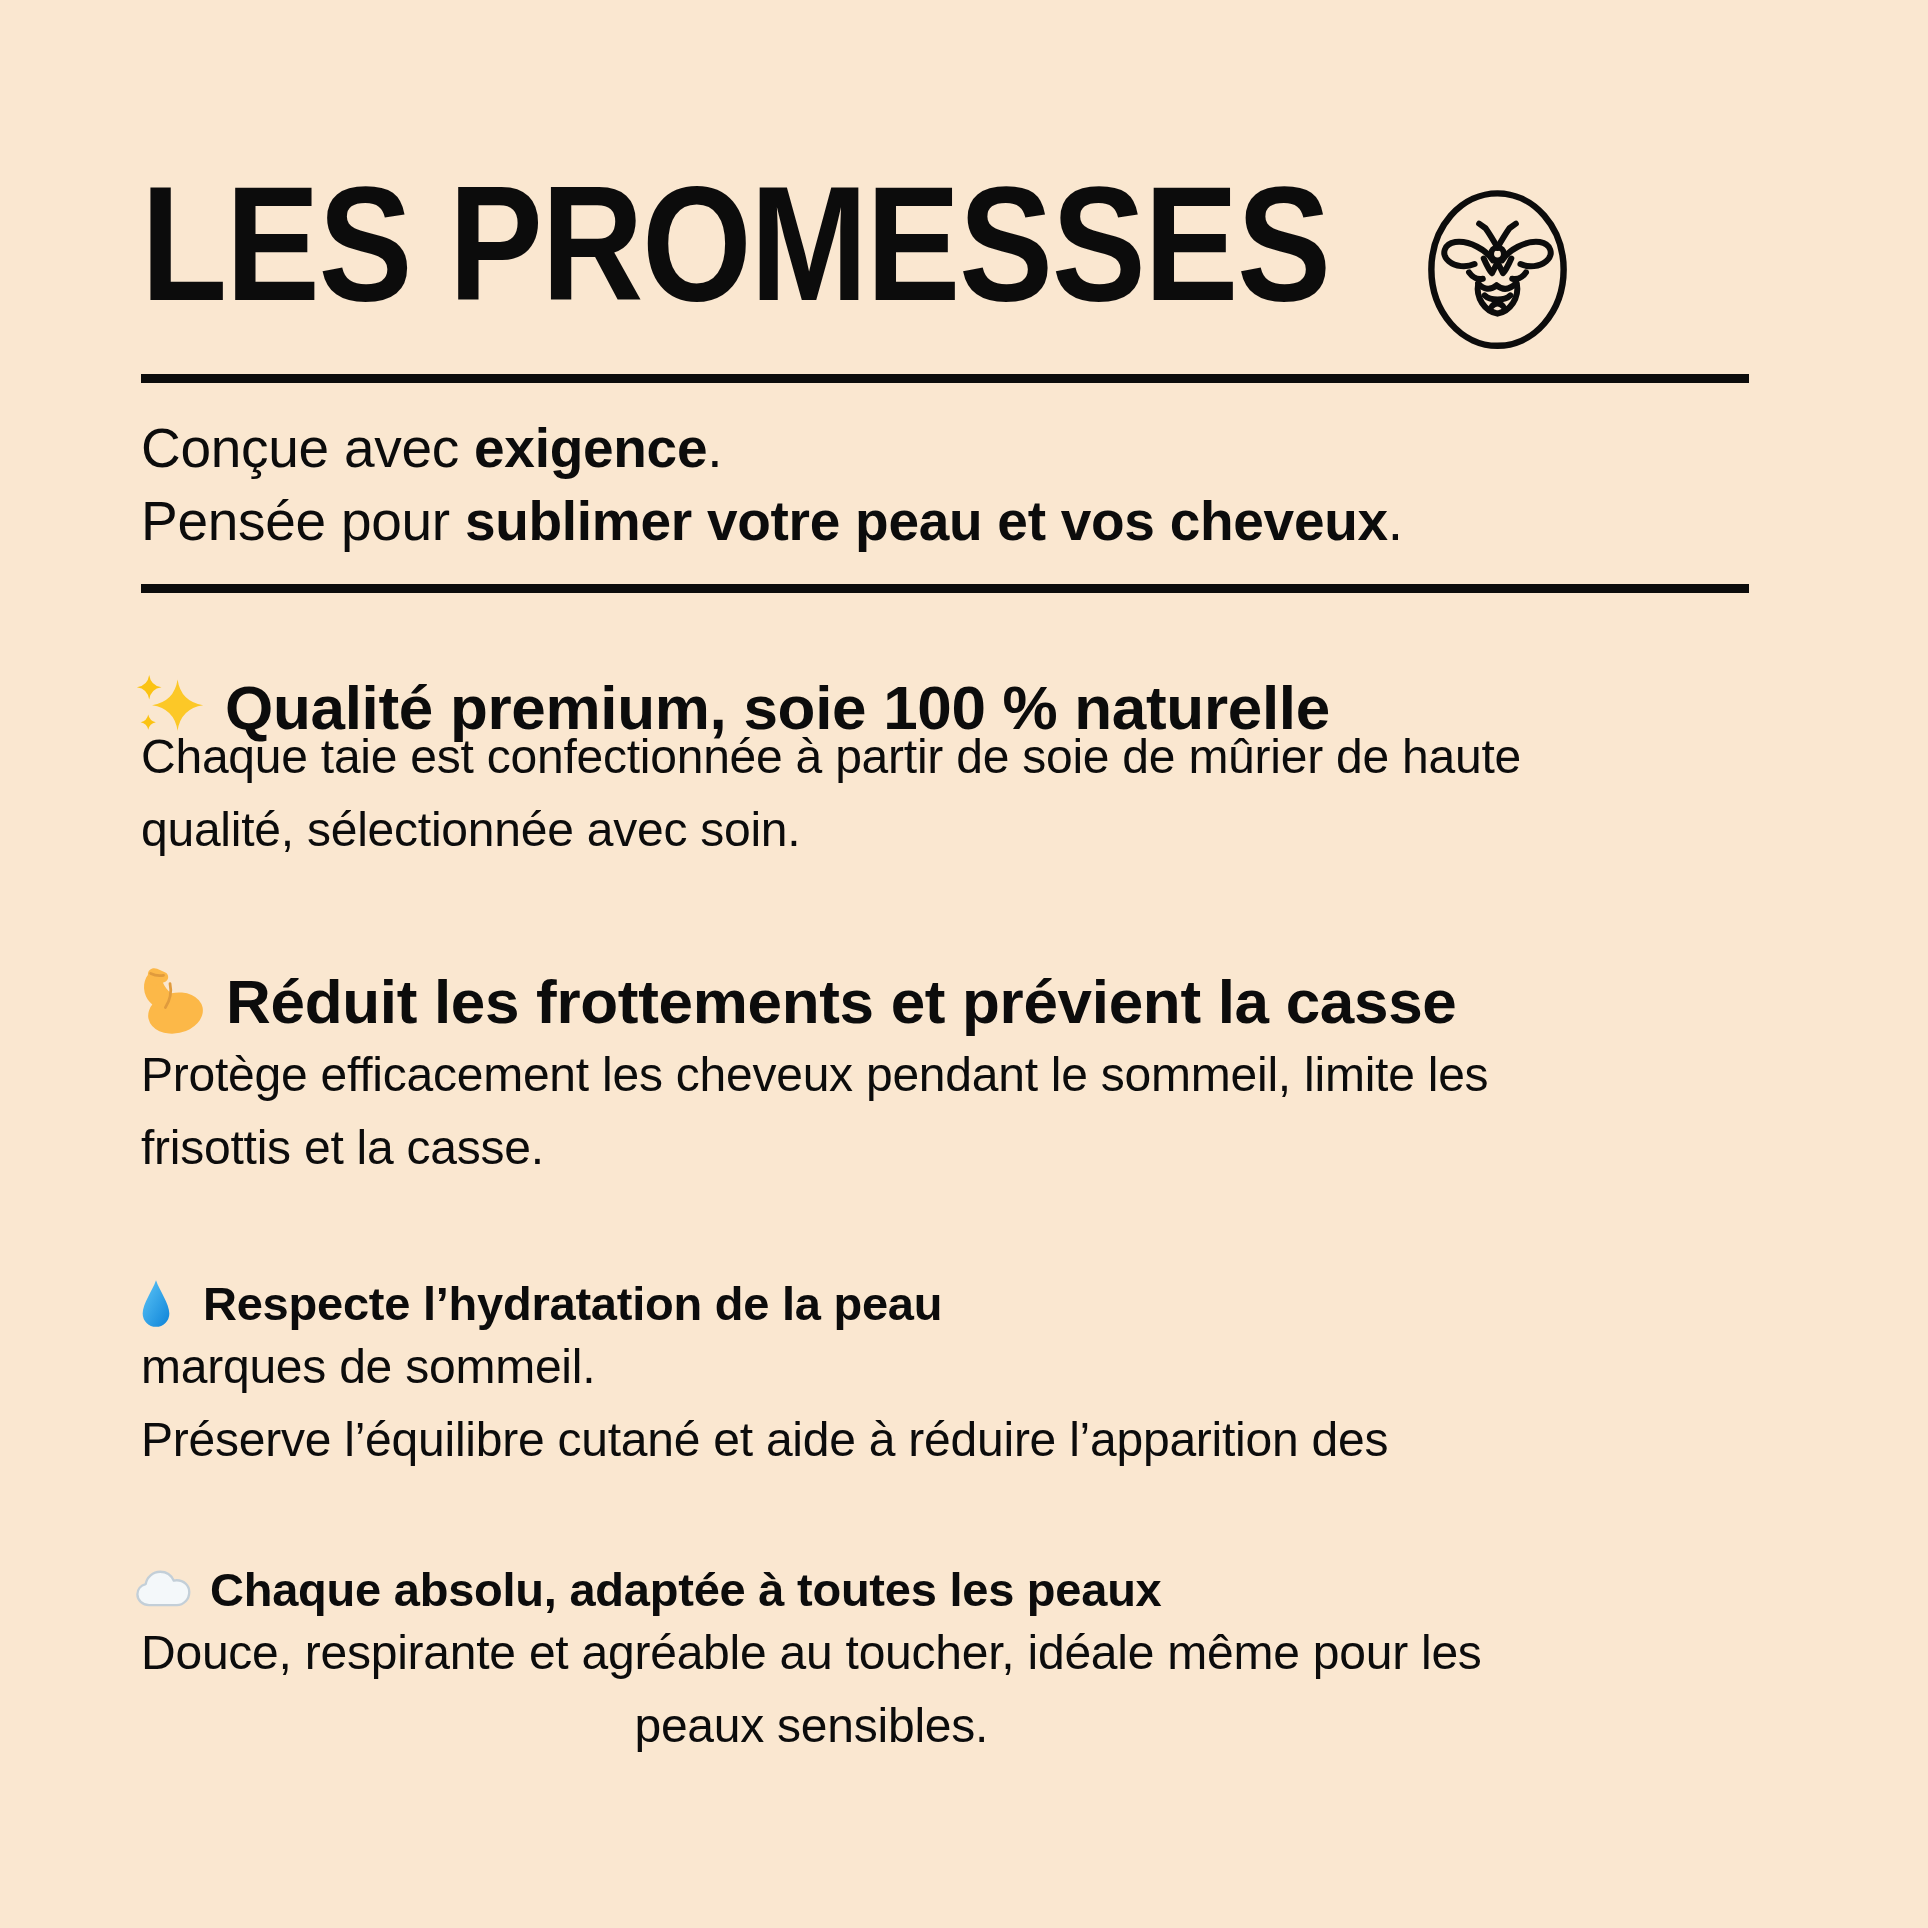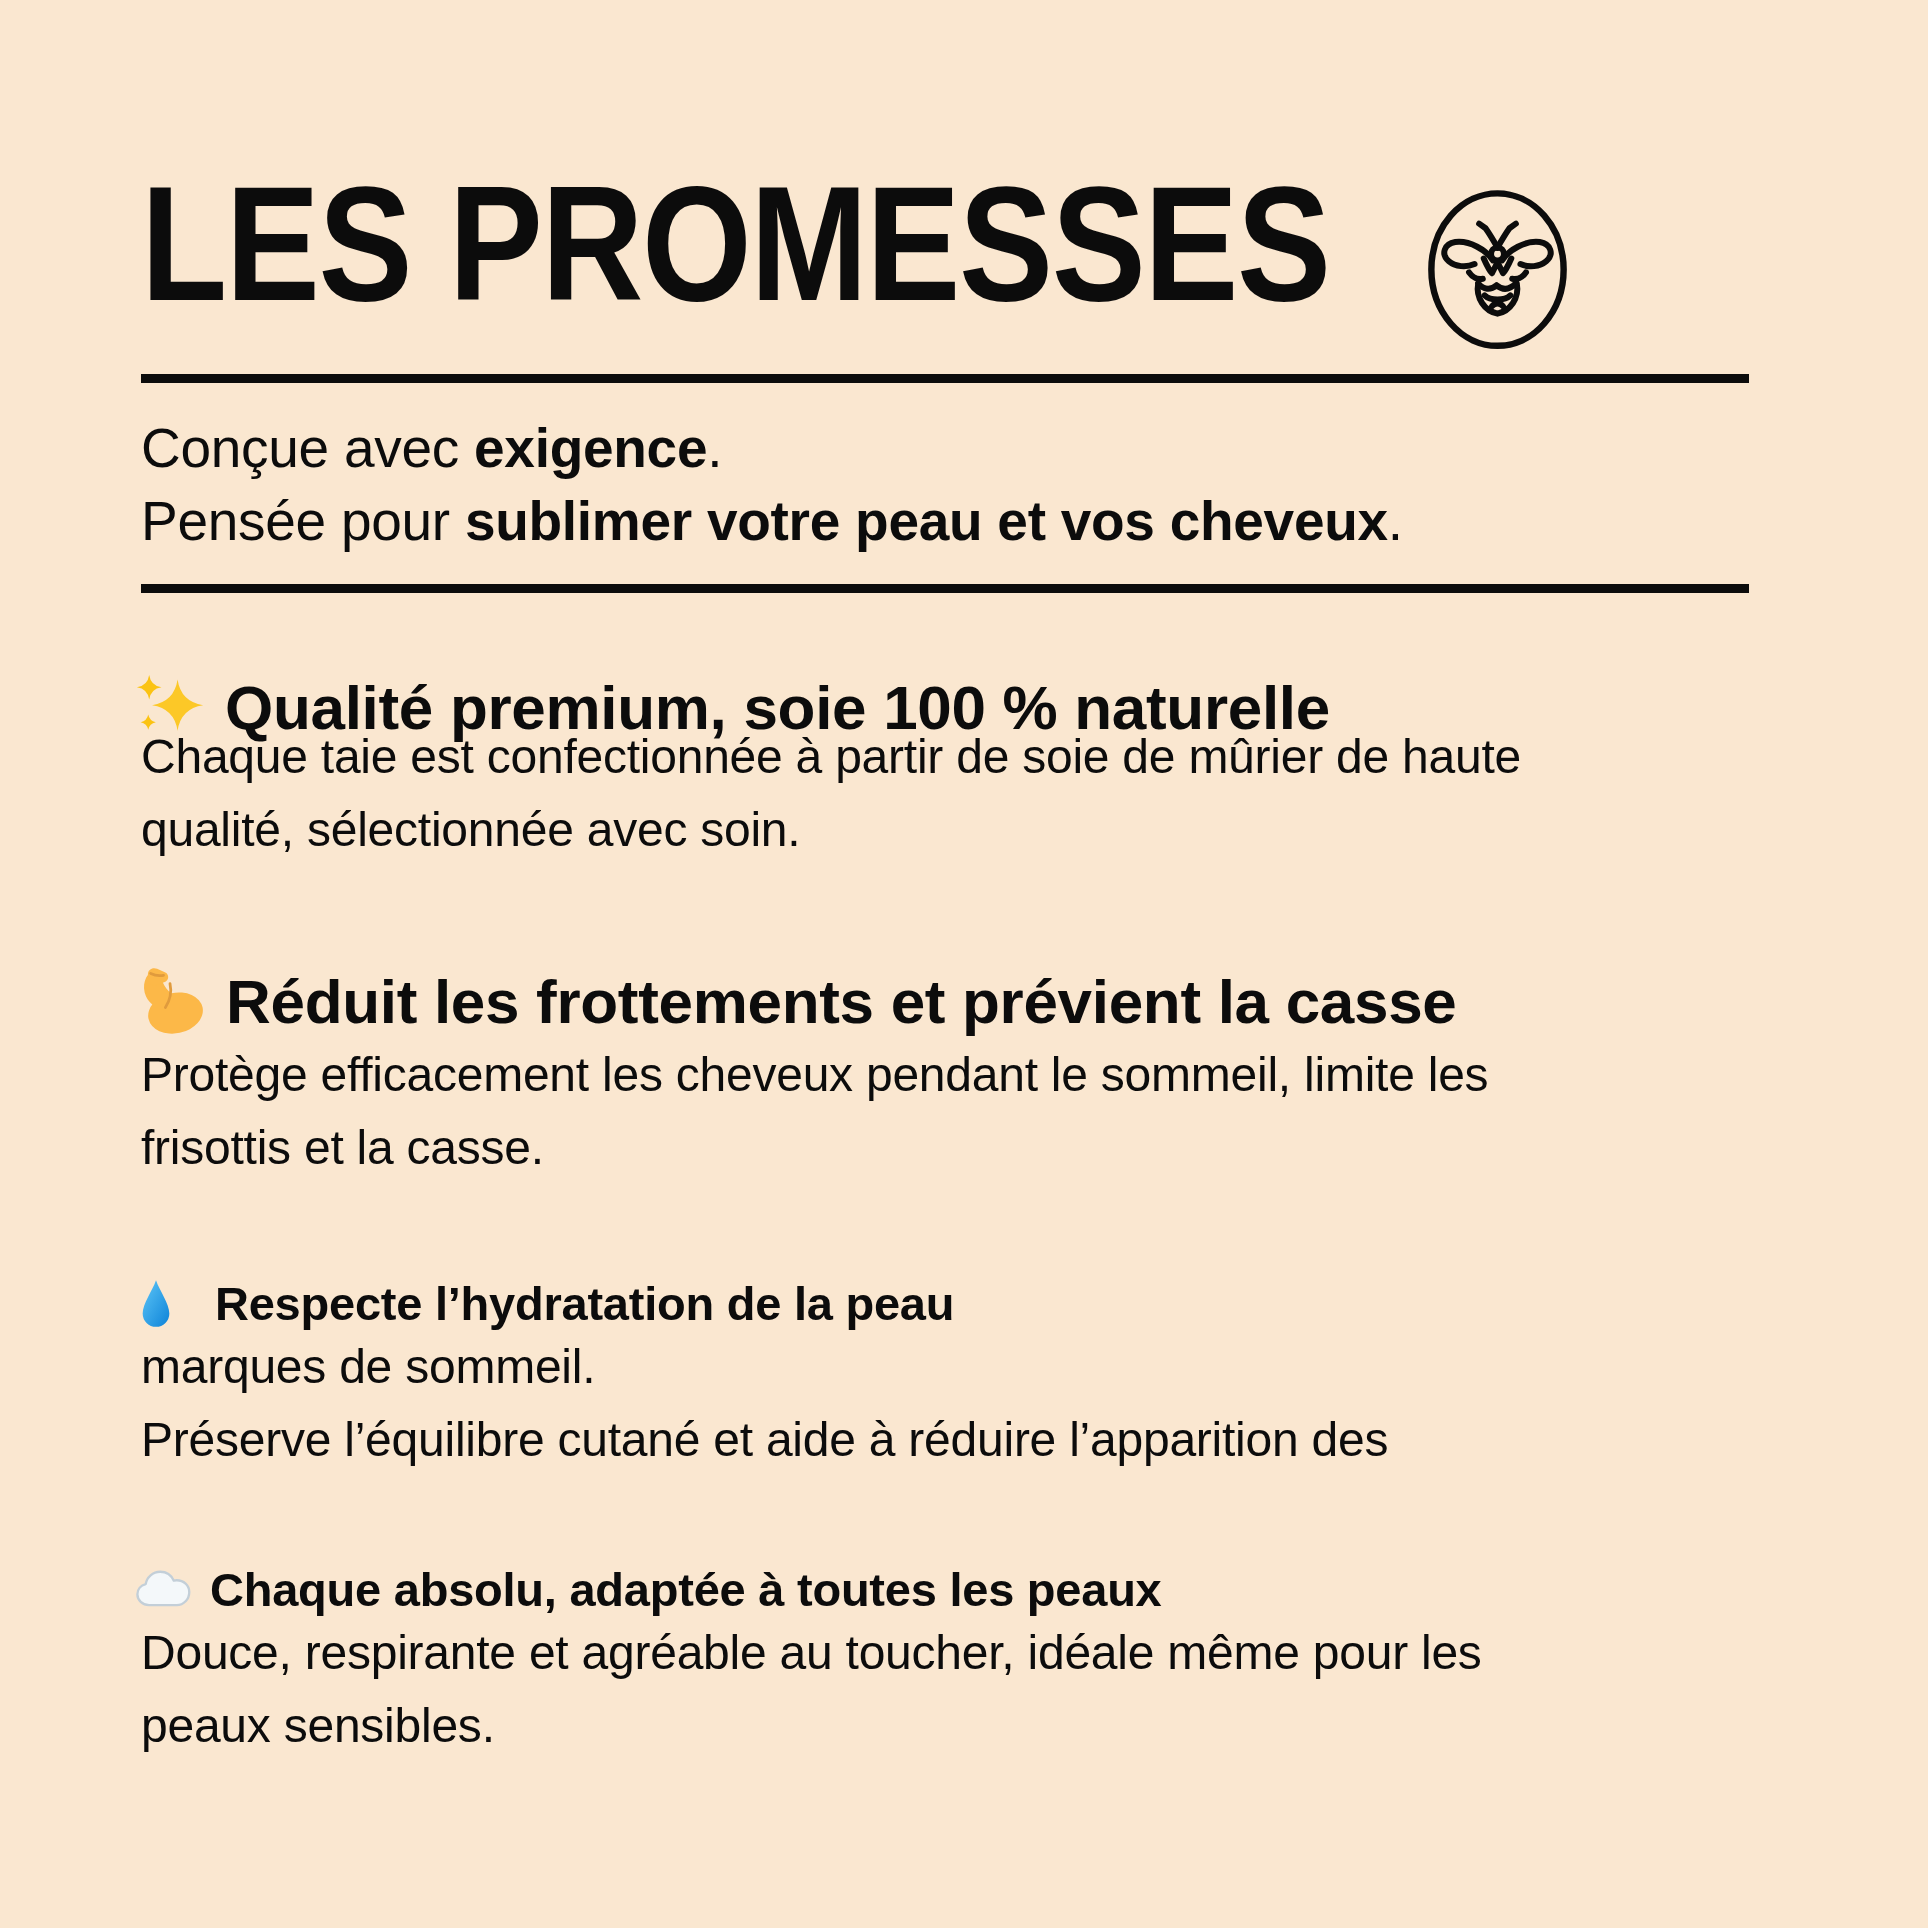--- a/index.html
+++ b/index.html
@@ -42,33 +42,33 @@
   .s-head{
     position:absolute;
     display:flex;align-items:center;
     font-weight:700;white-space:nowrap;
     letter-spacing:-0.005em;
   }
   .s-head.big{font-size:62px;line-height:72px;}
   .s-head.small{font-size:47px;line-height:53px;}
   .s1h{left:135px;top:672px;gap:20px;}
   .s2h{left:135px;top:966px;gap:21px;}
-  .s3h{left:141px;top:1277px;gap:44px;}
+  .s3h{left:141px;top:1277px;gap:32px;}
   .s4h{left:135px;top:1563px;gap:15px;}
 
   
   .s-body{
     position:absolute;left:141px;
     font-size:48px;line-height:73px;font-weight:400;
     letter-spacing:-0.005em;
   }
   .s1b{top:720px;}
   .s2b{top:1038px;}
   .s3b{top:1330px;}
-  .s4b{top:1616px;}
+  .s4b{top:1616px;text-align:center;}
   .s-body span{display:block;white-space:nowrap;}
 
   .emoji{flex:0 0 auto;display:block;}
 </style>
 </head>
 <body>
 
 <div class="page">
 
   <div class="title">LES PROMESSES</div>

